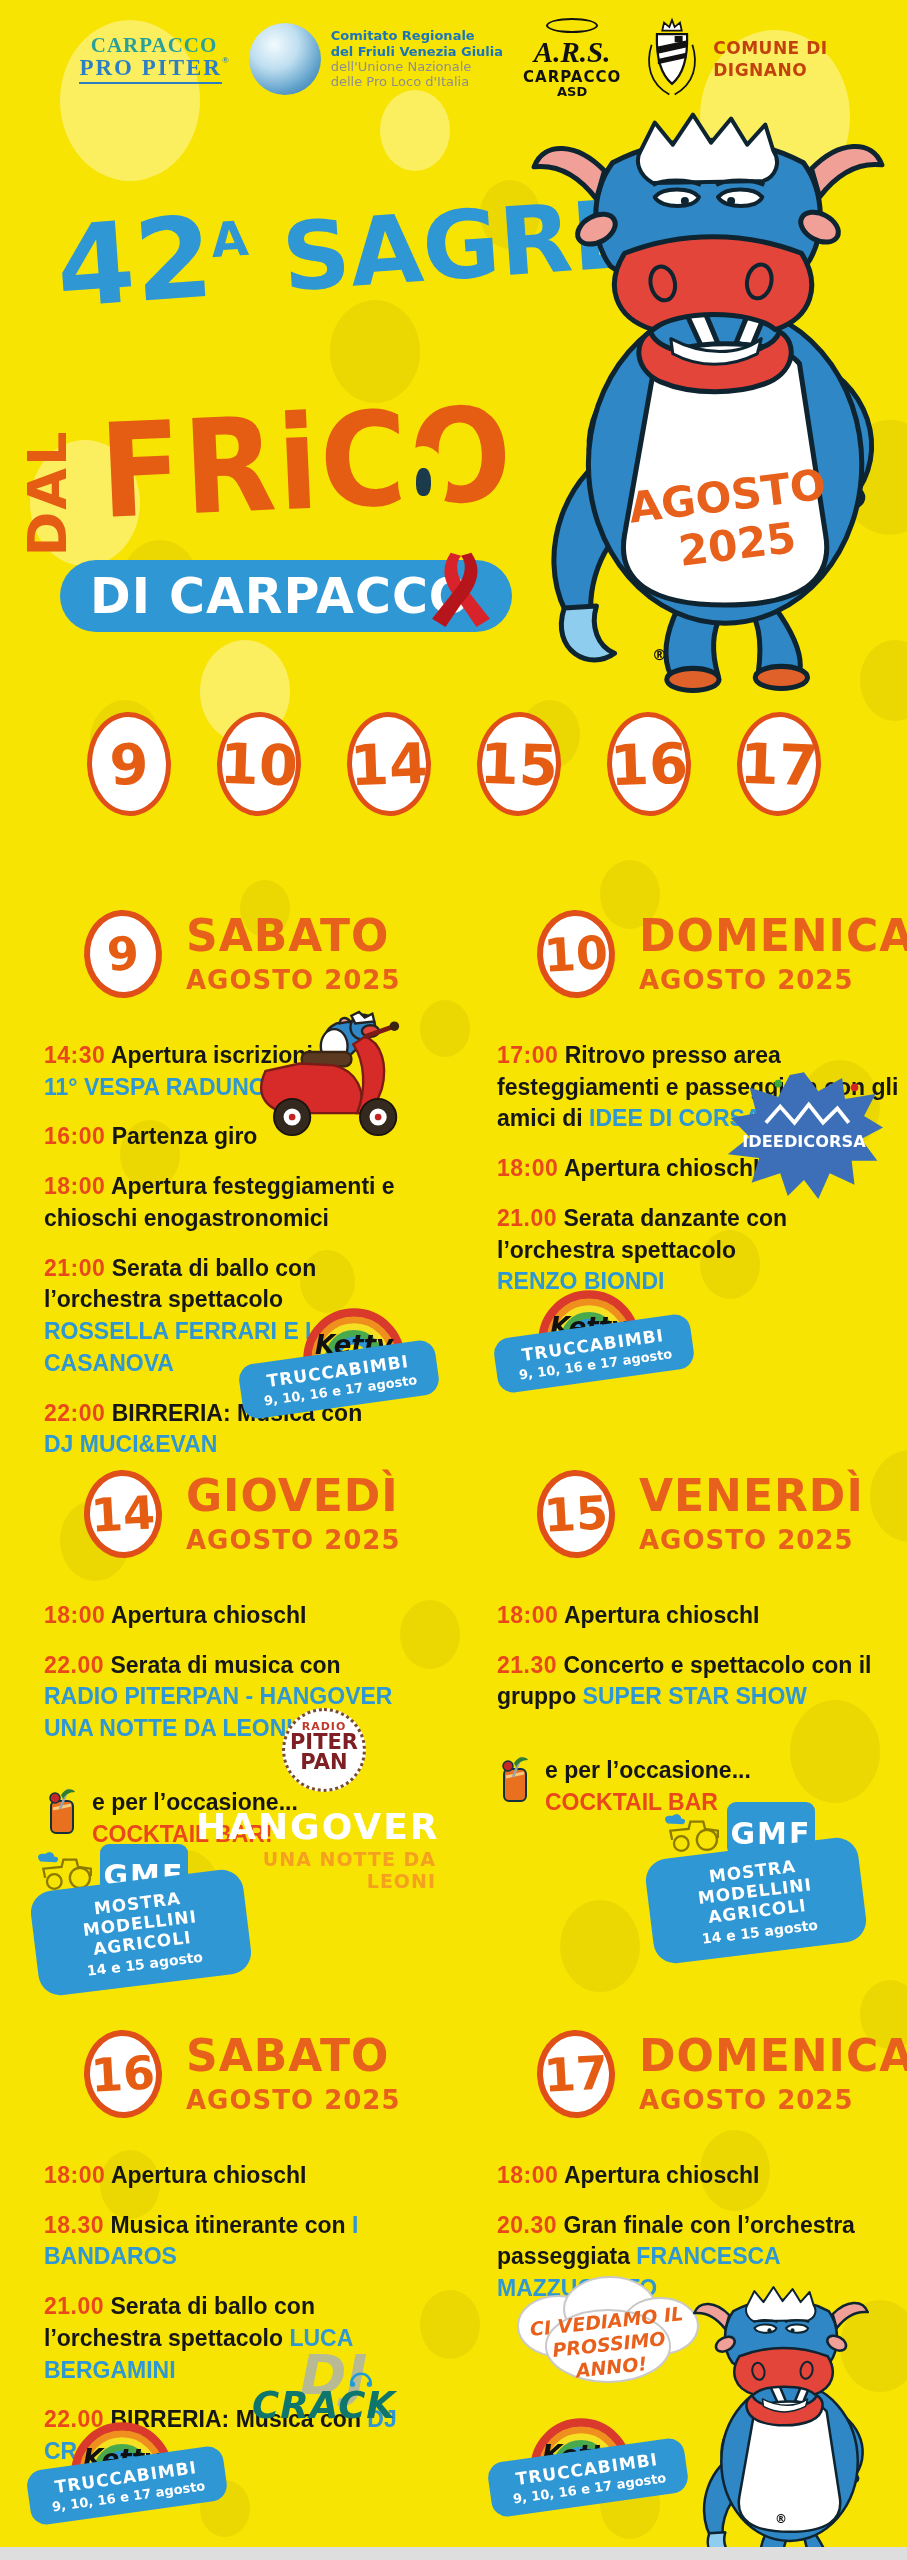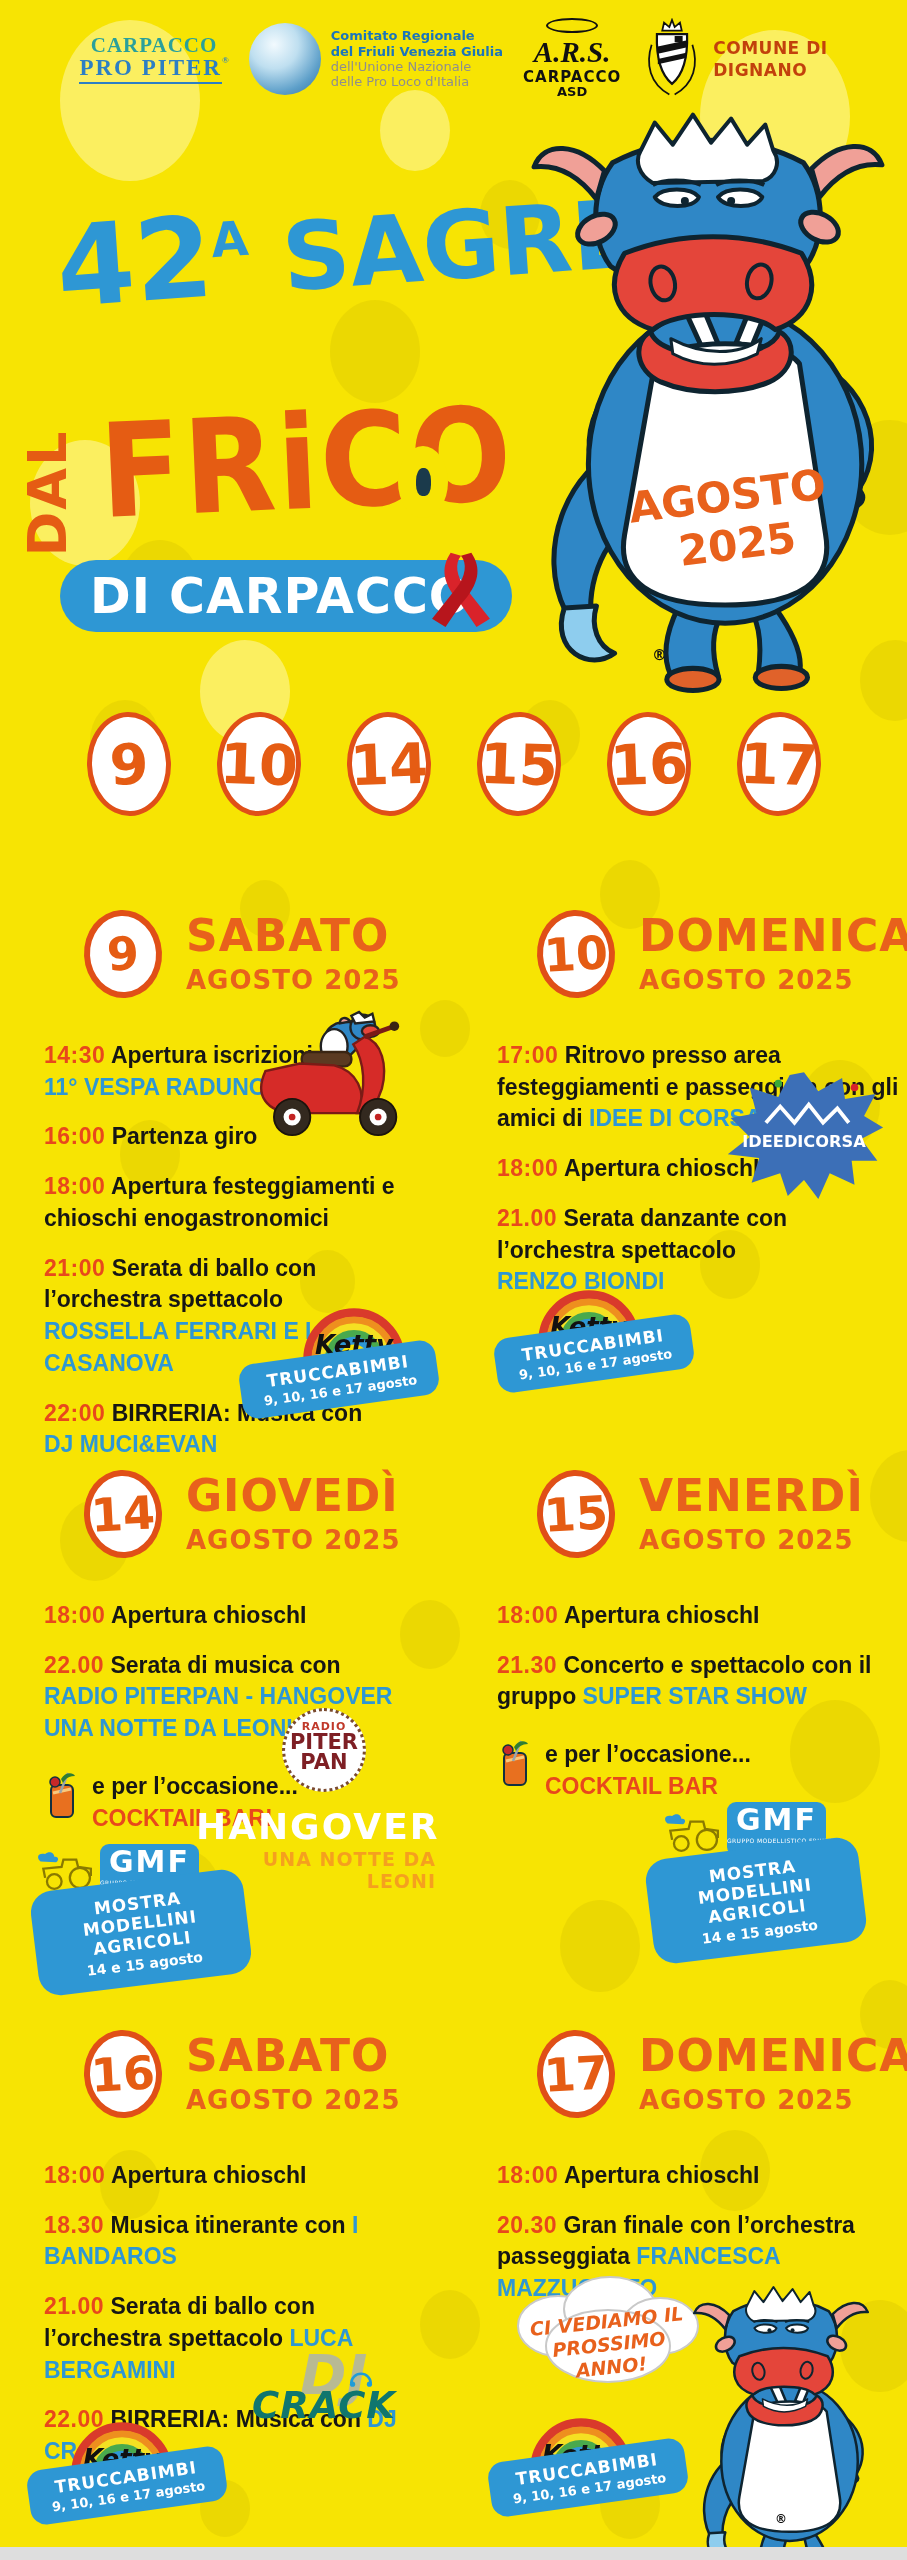--- a/index.html
+++ b/index.html
@@ -65,34 +65,34 @@
     display:flex;align-items:center;justify-content:center;color:#E55C13;font-weight:bold;font-size:46px;transform:rotate(-3deg)}
   .day-name{color:#E8611C;font-weight:bold;font-size:44px;letter-spacing:1px;line-height:1;margin-top:4px}
   .day-sub{color:#E8611C;font-weight:bold;font-size:26px;letter-spacing:1px;margin-top:7px}
   .events{margin-top:42px;width:394px;font-size:23px;font-weight:bold;line-height:1.38;font-family:"Liberation Sans",sans-serif}
   .day.right .events{width:410px}
   .event{margin-bottom:18px}
   .time{color:#E8481C;letter-spacing:.5px}
   .seg-text{color:#161616}
   .seg-blue{color:#2E97D4}
   .seg-orange{color:#E8481C}
-  .event.has-icon{position:relative;padding-left:48px;margin-top:26px}
+  .event.has-icon{position:relative;padding-left:48px;margin-top:42px}
   .cocktail{position:absolute;left:0;top:0;width:36px;height:52px}
 
   
   .vespa{position:absolute;left:252px;top:110px;width:172px;height:128px}
   .idee{position:absolute;left:270px;top:168px;width:162px;height:138px}
   .piterpan{position:absolute;left:282px;top:248px;width:84px;height:84px;background:#fff;
     border:3px dotted #7A4A2F;border-radius:50%;text-align:center;padding-top:9px}
   .pp-radio{font-size:11px;color:#C0392B;font-weight:bold;letter-spacing:1px}
   .pp-main{font-size:21px;color:#7E1F24;font-weight:bold;line-height:.95}
   .hangover{position:absolute;left:196px;top:346px;width:240px;text-align:right}
   .hang-title{color:#fff;font-weight:bold;font-size:36px;letter-spacing:2px}
   .hang-sub{color:#F5A01E;font-weight:bold;font-size:19px;letter-spacing:1px;margin-top:1px}
-  .gmf{position:absolute;width:99px;height:54px;background:#2E97D4;border-radius:9px;color:#fff;text-align:center;padding-top:3px}
+  .gmf{position:absolute;width:88px;height:54px;background:#2E97D4;border-radius:9px;color:#fff;text-align:center;padding-top:17px}
   .gmf-letters{font-size:30px;font-weight:bold;letter-spacing:2px;line-height:1}
   .gmf-sub{font-size:6px;letter-spacing:.4px;margin-top:2px;white-space:nowrap}
   .gmf14{left:100px;top:384px}
   .gmf15{left:274px;top:342px}
   .tractor{position:absolute;width:64px;height:42px}
   .tr14{left:36px;top:390px}
   .tr15{left:210px;top:352px}
   .mostra{position:absolute;width:214px;background:#2E97D4;border-radius:22px;color:#fff;text-align:center;
     padding:13px 8px;transform:rotate(-7deg)}
   .mo14{left:34px;top:420px}

